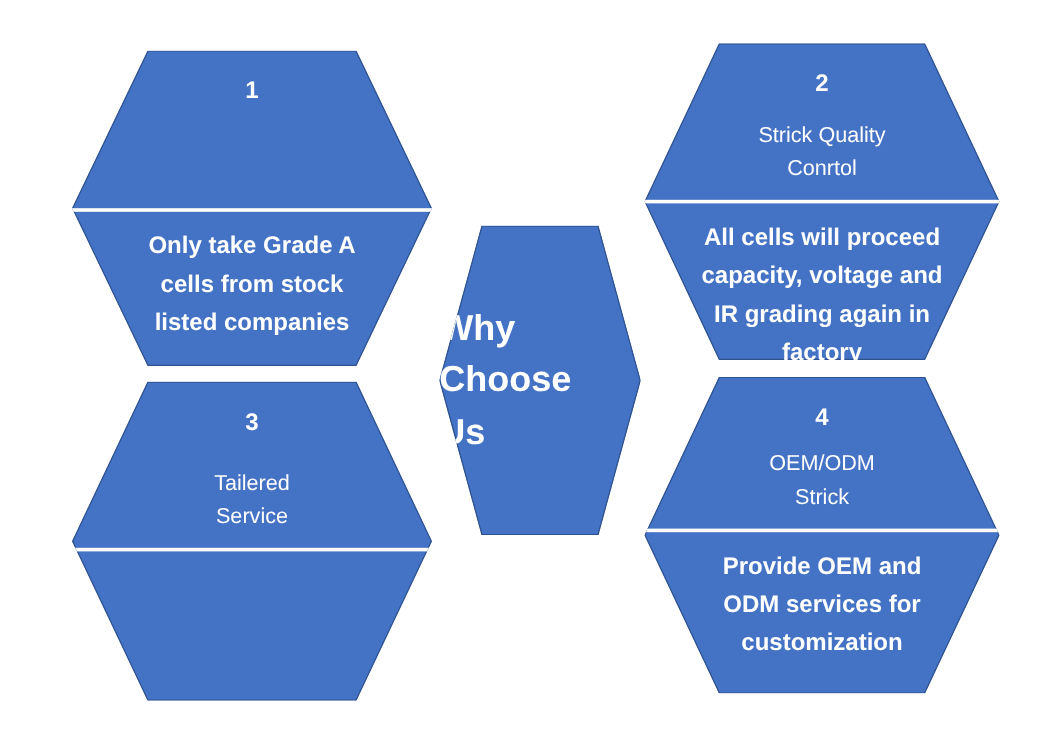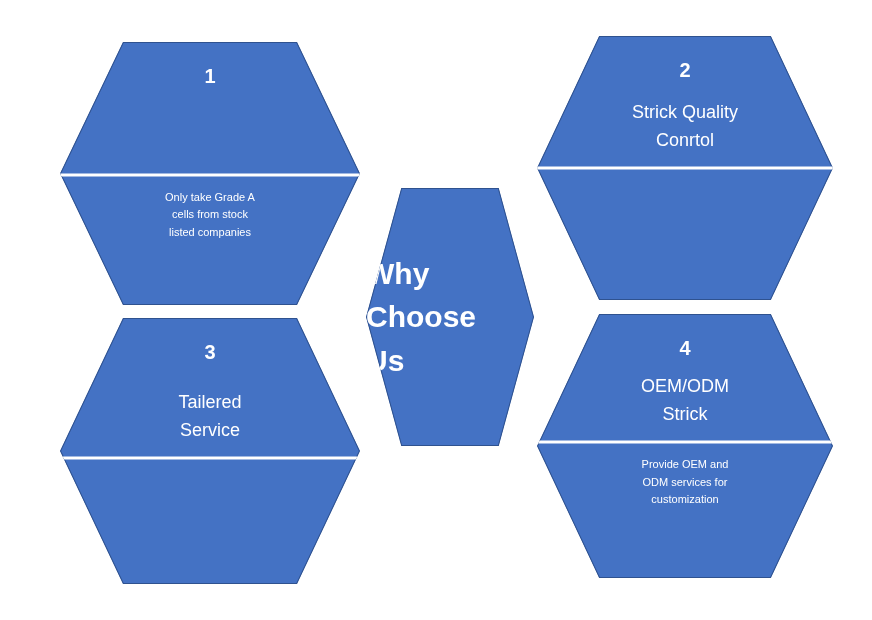--- a/index.html
+++ b/index.html
@@ -68,22 +68,22 @@
     left: 7%; right: 7%;
     top: var(--div);
     bottom: 0;
     display: flex;
     flex-direction: column;
     align-items: center;
     padding-top: 14px;
     box-sizing: border-box;
   }
   .body-text {
-    font-size: 11px;
-    font-weight: normal;
+    font-size: 20px;
+    font-weight: bold;
     line-height: 1.6;
     white-space: pre-line;
     text-align: center;
   }
   .center-label {
     position: absolute;
     left: 0; right: 0; top: 0; bottom: 0;
     display: flex;
     align-items: center;
     justify-content: center;
@@ -117,20 +117,26 @@
   <div class="hex" style="left:537px; top:36px; width:296px; height:264px; --div:50%;">
     <svg viewBox="0 0 100 100" preserveAspectRatio="none" aria-hidden="true">
       <polygon points="21,0 79,0 100,50 79,100 21,100 0,50" vector-effect="non-scaling-stroke"></polygon>
     </svg>
     <div class="upper">
       <div class="num">2</div>
       <div class="title">Strick Quality
 Conrtol</div>
     </div>
     <div class="divider"></div>
+    <div class="lower">
+      <div class="body-text">All cells will proceed
+capacity, voltage and
+IR grading again in
+factory</div>
+    </div>
   </div>
 
   <div class="hex" style="left:60px; top:318px; width:300px; height:266px; --div:52.5%;">
     <svg viewBox="0 0 100 100" preserveAspectRatio="none" aria-hidden="true">
       <polygon points="21,0 79,0 100,50 79,100 21,100 0,50" vector-effect="non-scaling-stroke"></polygon>
     </svg>
     <div class="upper">
       <div class="num">3</div>
       <div class="title">Tailered
 Service</div>

